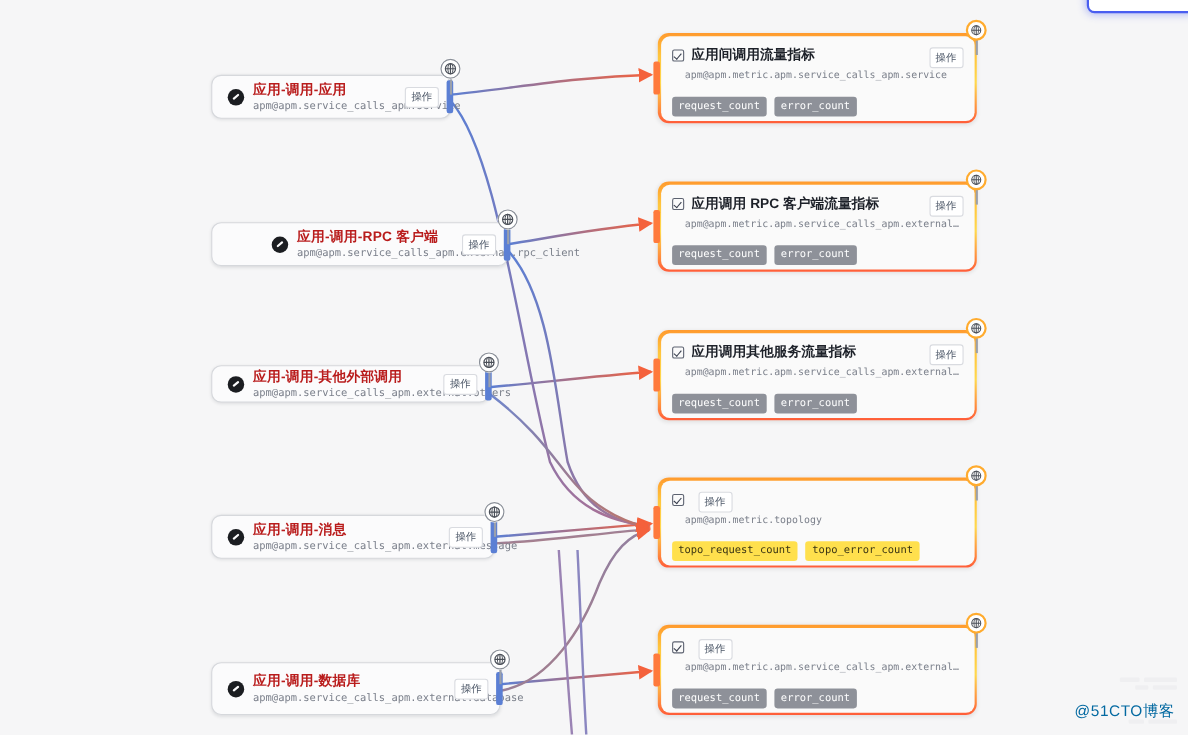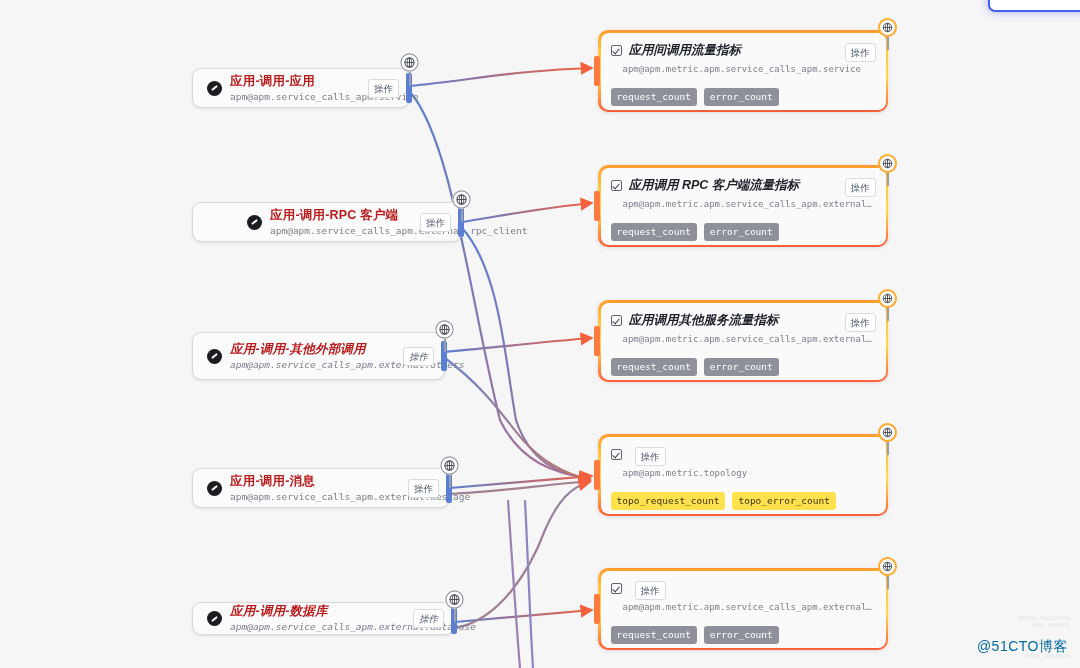--- a/index.html
+++ b/index.html
@@ -166,21 +166,21 @@
   }
   .chk::after {
     content: "";
     position: absolute;
     left: 2.2px; top: 1px;
     width: 3.2px; height: 6px;
     border-right: 1.4px solid #3b4150;
     border-bottom: 1.4px solid #3b4150;
     transform: rotate(40deg);
   }
-  .tgt-texts { flex: 1 1 auto; min-width: 0; font-style: italic; }
+  .tgt-texts { flex: 1 1 auto; min-width: 0; }
   .tgt-title {
     font-size: 12.5px;
     font-weight: bold;
     color: #1d2129;
     line-height: 15px;
     white-space: nowrap;
     overflow: hidden;
     text-overflow: ellipsis;
   }
   .tgt-sub {
@@ -378,21 +378,21 @@
   <div class="globe-stem" style="left:461px; top:208px; height:14px;"></div>
   <div class="globe" style="left:452px; top:190px;">
     <svg width="19" height="19" viewBox="0 0 19 19">
         <circle cx="9.5" cy="9.5" r="8.6" fill="#fff" stroke="#8b9099" stroke-width="1.1"></circle>
         <circle cx="9.5" cy="9.5" r="4.6" fill="none" stroke="#4b5059" stroke-width="1.1"></circle>
         <path d="M4.9,9.5 H14.1 M9.5,4.9 V14.1" stroke="#4b5059" stroke-width="1.1"></path>
         <ellipse cx="9.5" cy="9.5" rx="2.3" ry="4.6" fill="none" stroke="#4b5059" stroke-width=".9"></ellipse>
       </svg>
   </div>
 
-  <div class="src-node" style="left:192px; top:332px; width:253px; height:48px;font-style:italic;">
+  <div class="src-node" style="left:192px; top:332px; width:253px; height:34px;">
     <div class="src-inner">
       <span class="link-icon"></span>
       <div class="src-texts">
         <div class="src-title">应用-调用-其他外部调用</div>
         <div class="src-sub">apm@apm.service_calls_apm.external.others</div>
       </div>
       <div class="op-btn">操作</div>
     </div>
     <div class="src-bar"></div>
   </div>
@@ -420,21 +420,21 @@
   <div class="globe-stem" style="left:449px; top:474px; height:14px;"></div>
   <div class="globe" style="left:440px; top:456px;">
     <svg width="19" height="19" viewBox="0 0 19 19">
         <circle cx="9.5" cy="9.5" r="8.6" fill="#fff" stroke="#8b9099" stroke-width="1.1"></circle>
         <circle cx="9.5" cy="9.5" r="4.6" fill="none" stroke="#4b5059" stroke-width="1.1"></circle>
         <path d="M4.9,9.5 H14.1 M9.5,4.9 V14.1" stroke="#4b5059" stroke-width="1.1"></path>
         <ellipse cx="9.5" cy="9.5" rx="2.3" ry="4.6" fill="none" stroke="#4b5059" stroke-width=".9"></ellipse>
       </svg>
   </div>
 
-  <div class="src-node" style="left:192px; top:602px; width:263px; height:33px;font-style:italic;">
+  <div class="src-node" style="left:192px; top:602px; width:263px; height:48px;">
     <div class="src-inner">
       <span class="link-icon"></span>
       <div class="src-texts">
         <div class="src-title">应用-调用-数据库</div>
         <div class="src-sub">apm@apm.service_calls_apm.external.database</div>
       </div>
       <div class="op-btn">操作</div>
     </div>
     <div class="src-bar"></div>
   </div>

